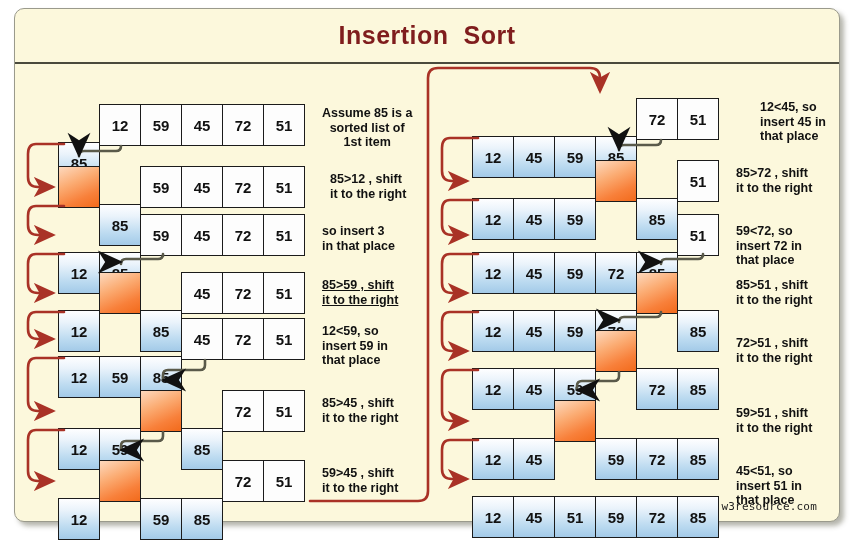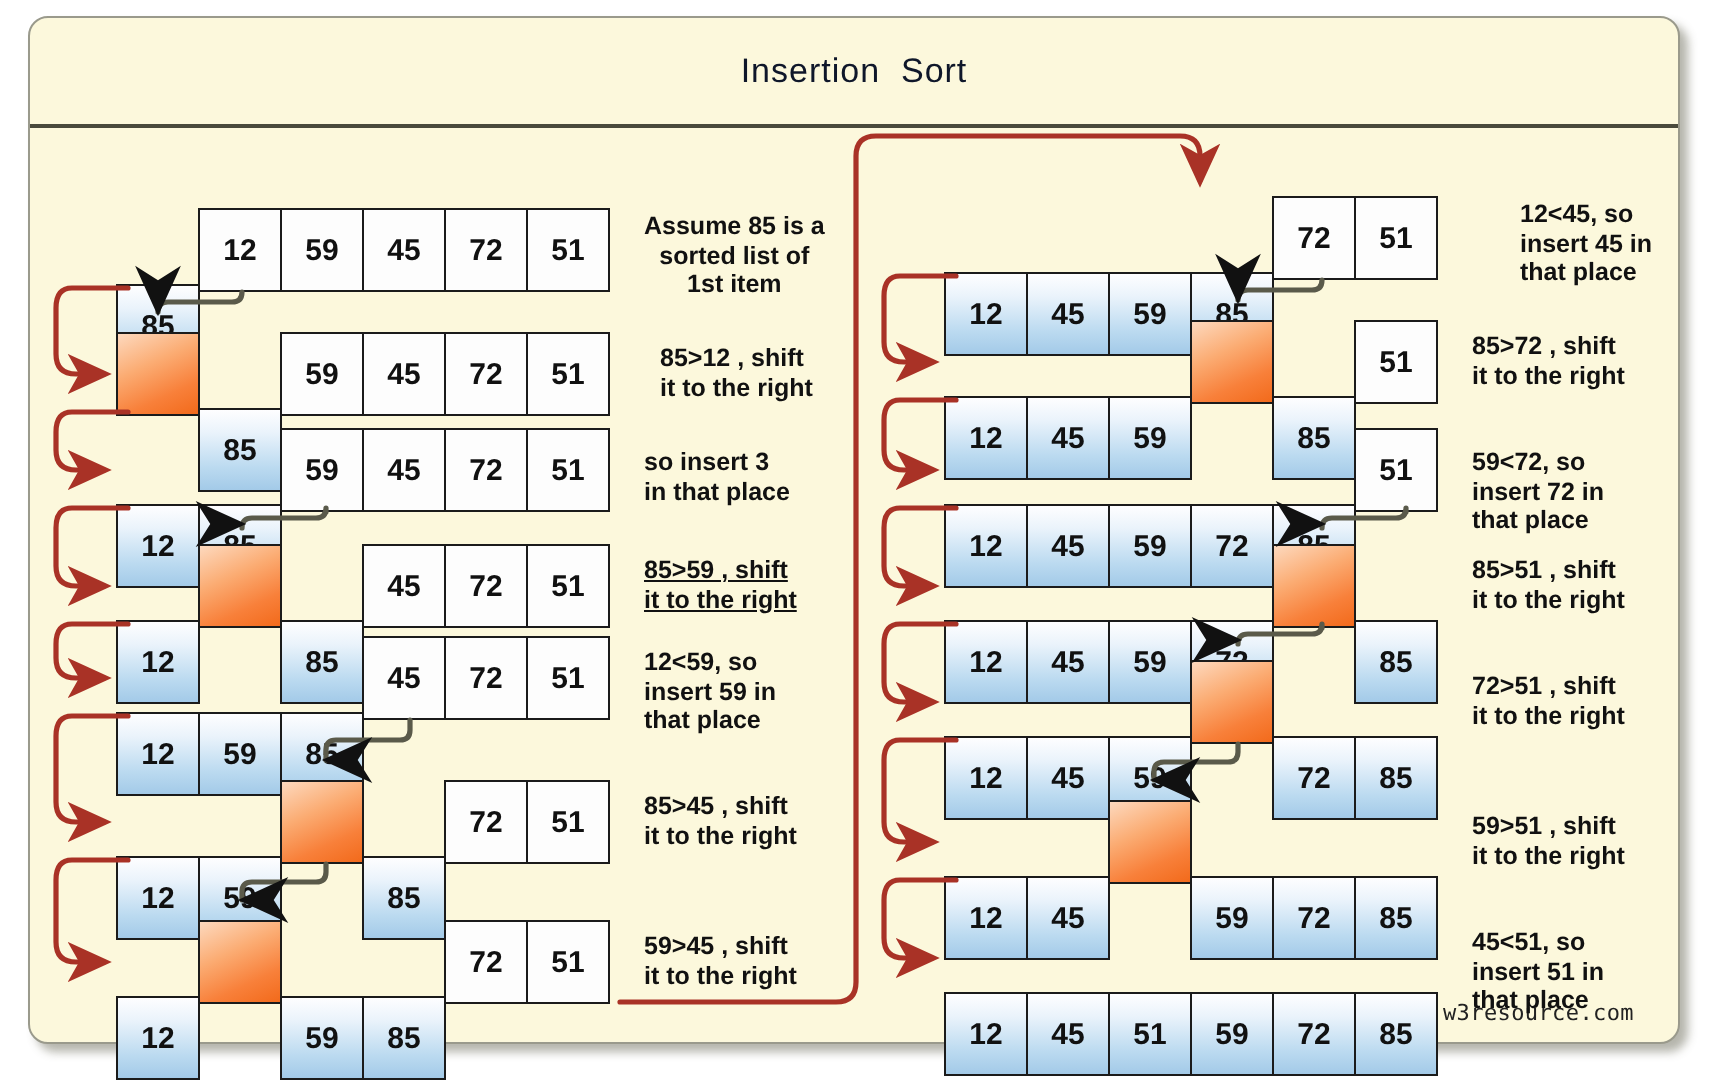--- a/index.html
+++ b/index.html
@@ -24,21 +24,21 @@
     border-radius: 10px;
     box-shadow: 4px 4px 5px rgba(90,90,70,.45);
   }
   .title-bar {
     position: absolute;
     left: 0; top: 0; right: 0; height: 55px;
     border-bottom: 2px solid #4a4a3c;
     display: flex; align-items: center; justify-content: center;
   }
   .title-text {
-    font-size: 17px; font-weight: normal; color: #0f172a;
+    font-size: 25px; font-weight: bold; color: #7f1d1d;
     letter-spacing: .5px;
     white-space: pre;
   }
   .credit {
     position: absolute;
     right: 22px; bottom: 8px;
     font-size: 11px; color: #222;
     font-family: "DejaVu Sans Mono", monospace;
     letter-spacing: .2px;
   }

